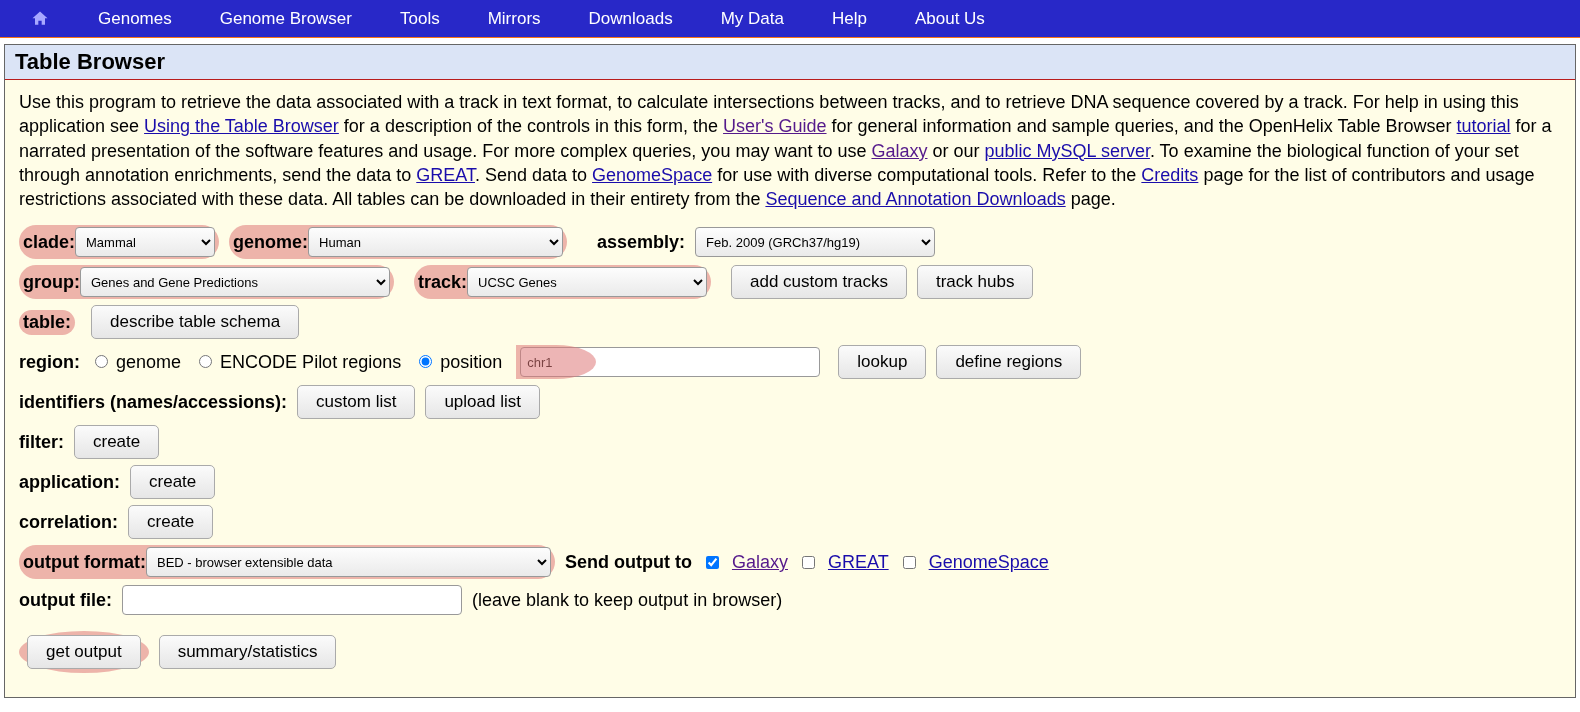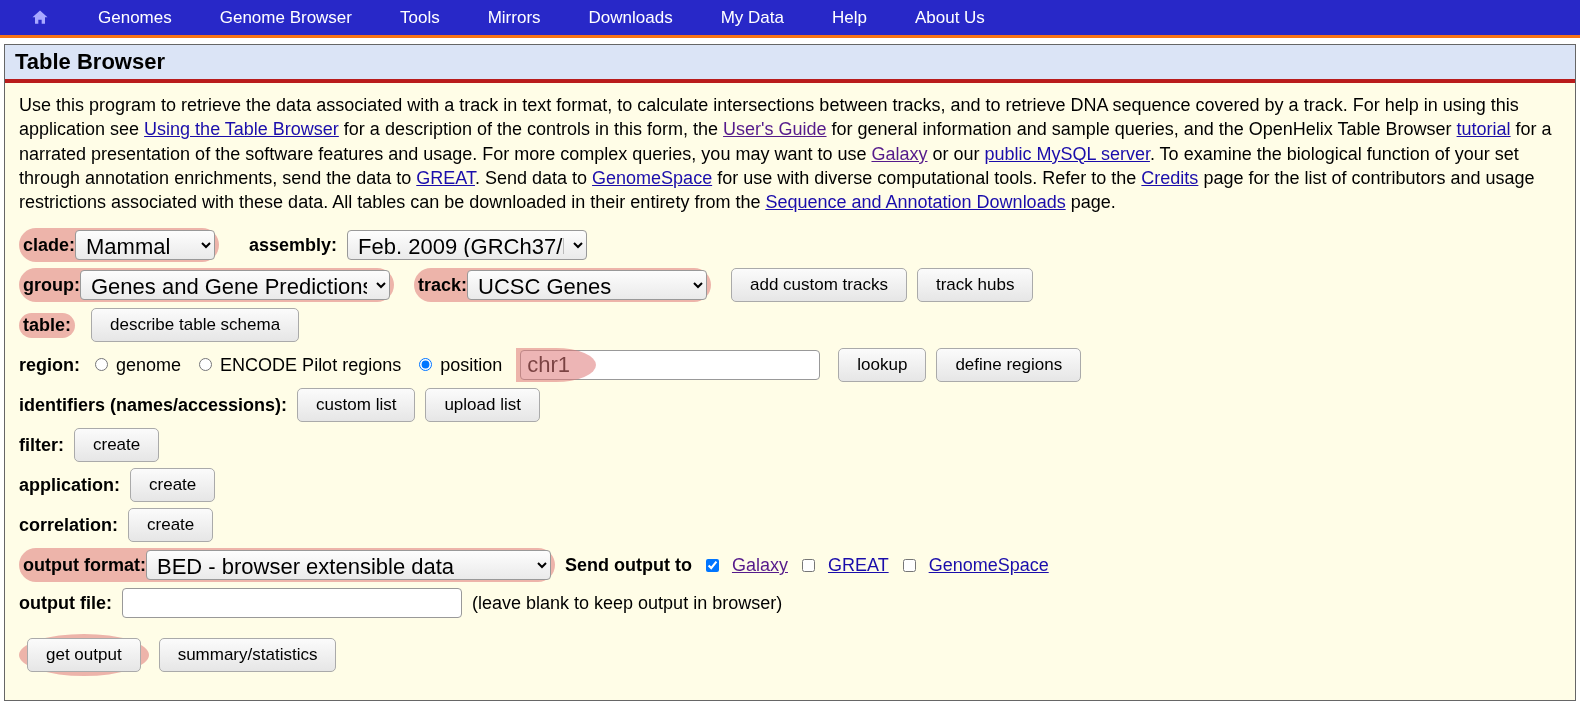--- a/index.html
+++ b/index.html
@@ -9,36 +9,36 @@
     font-size: 16px;
     background: #fff;
   }
   .topnav {
     background: #2828c8;
     display: flex;
     align-items: center;
     padding: 0 30px;
     height: 38px;
     gap: 48px;
-    border-bottom: 3px solid #f97316;
+    border-bottom: 1px solid #f97316;
   }
   .topnav .nav-item {
     color: #fff;
     font-size: 17px;
     cursor: pointer;
     white-space: nowrap;
   }
   .home-icon svg { fill: #a8a8ff; width:20px; height:20px; display:block; }
   .page-wrap {
     border: 1px solid #666;
     margin: 6px 4px 0 4px;
   }
   .title-bar {
     background: #dbe4f6;
-    border-bottom: 4px solid #b91c1c;
+    border-bottom: 1px solid #b91c1c;
     padding: 4px 10px;
     font-size: 22px;
     font-weight: bold;
   }
   .content {
     background: #fffde7;
     padding: 10px 14px 18px 14px;
   }
   .intro {
     font-size: 18px;
@@ -58,21 +58,21 @@
   .lbl { font-weight: bold; }
   .hl-pill {
     background: rgba(222,120,120,0.55);
     border-radius: 22px;
     padding: 2px 4px;
     display: inline-flex;
     align-items: center;
     gap: 0;
   }
   select, input[type="text"] {
-    font-size: 22px;
+    font-size: 13px;
     height: 30px;
     background: linear-gradient(#fdfdfd,#eaeaea);
     border: 1px solid #999;
     border-radius: 4px;
     padding: 2px 6px;
   }
   input[type="text"] { background:#fff; }
   button {
     font-size: 17px;
     height: 34px;
@@ -127,20 +127,24 @@
 
     <div class="intro">
       <span>Use this program to retrieve the data associated with a track in text format, to calculate intersections between tracks, and to retrieve DNA sequence covered by a track. For help in using this application see </span><a href="#">Using the Table Browser</a><span> for a description of the controls in this form, the </span><a class="vlink" href="#">User's Guide</a><span> for general information and sample queries, and the OpenHelix Table Browser </span><a href="#">tutorial</a><span> for a narrated presentation of the software features and usage. For more complex queries, you may want to use </span><a class="vlink" href="#">Galaxy</a><span> or our </span><a href="#">public MySQL server</a><span>. To examine the biological function of your set through annotation enrichments, send the data to </span><a href="#">GREAT</a><span>. Send data to </span><a href="#">GenomeSpace</a><span> for use with diverse computational tools. Refer to the </span><a href="#">Credits</a><span> page for the list of contributors and usage restrictions associated with these data. All tables can be downloaded in their entirety from the </span><a href="#">Sequence and Annotation Downloads</a><span> page.</span>
     </div>
 
     <div class="row">
       <span class="hl-pill">
         <span class="lbl">clade:</span>
         <select style="width:140px;"><option>Mammal</option></select>
       </span>
+      <span class="hl-pill">
+        <span class="lbl">genome:</span>
+        <select style="width:255px;"><option>Human</option></select>
+      </span>
       <span class="lbl" style="margin-left:20px;">assembly:</span>
       <select style="width:240px;"><option>Feb. 2009 (GRCh37/hg19)</option></select>
     </div>
 
     <div class="row">
       <span class="hl-pill">
         <span class="lbl">group:</span>
         <select style="width:310px;"><option>Genes and Gene Predictions</option></select>
       </span>
       <span class="hl-pill" style="margin-left:10px;">

